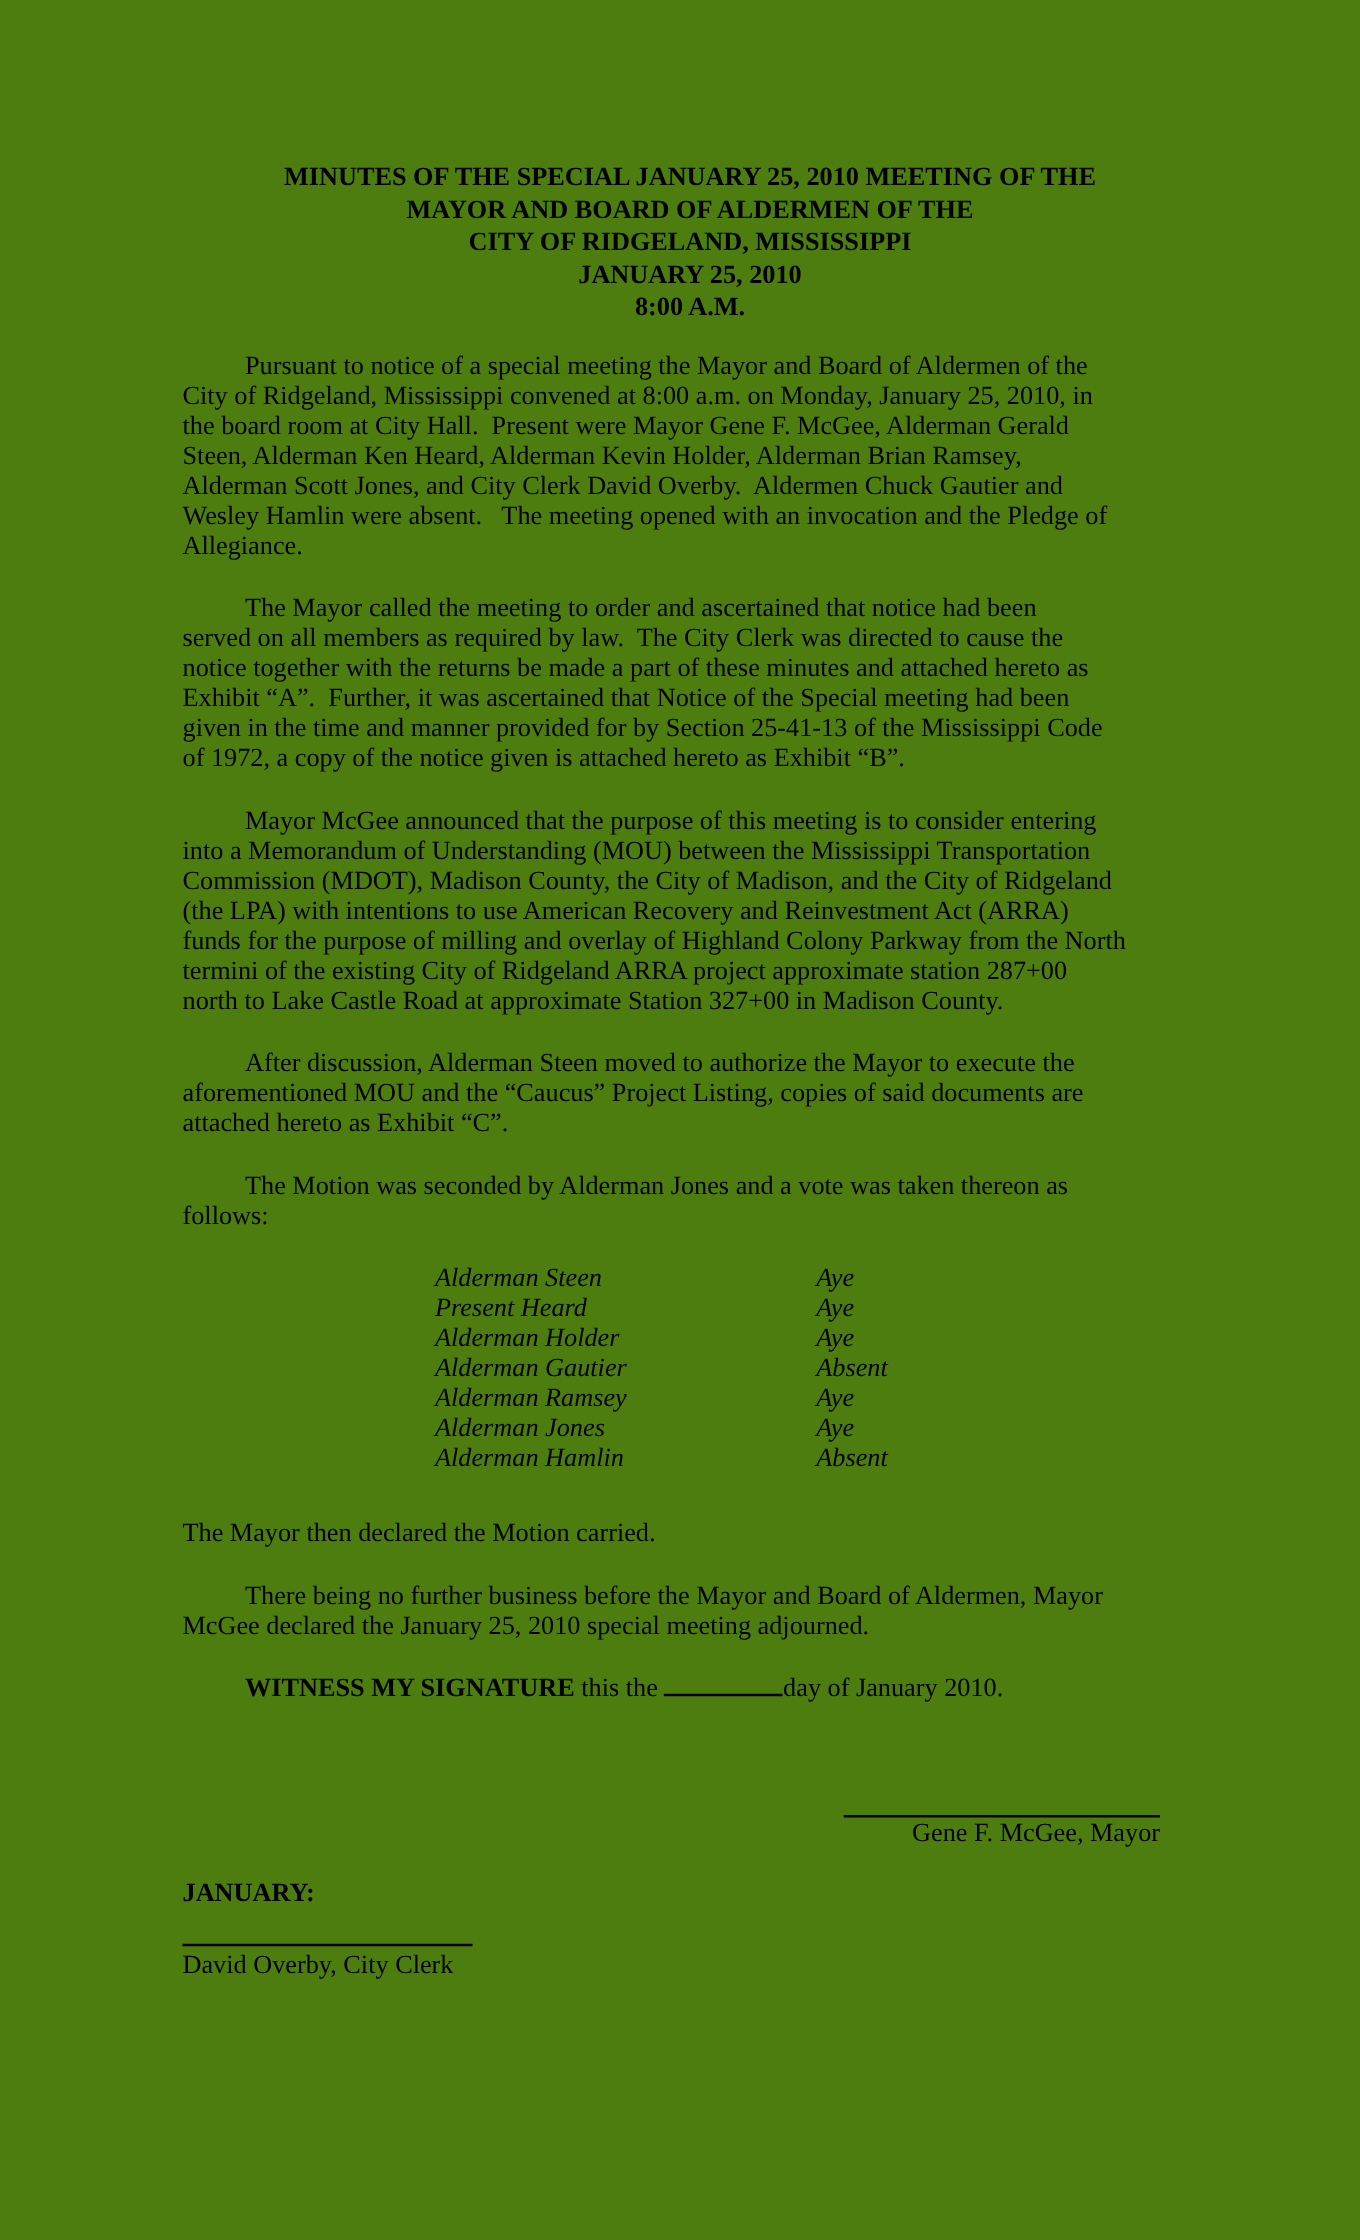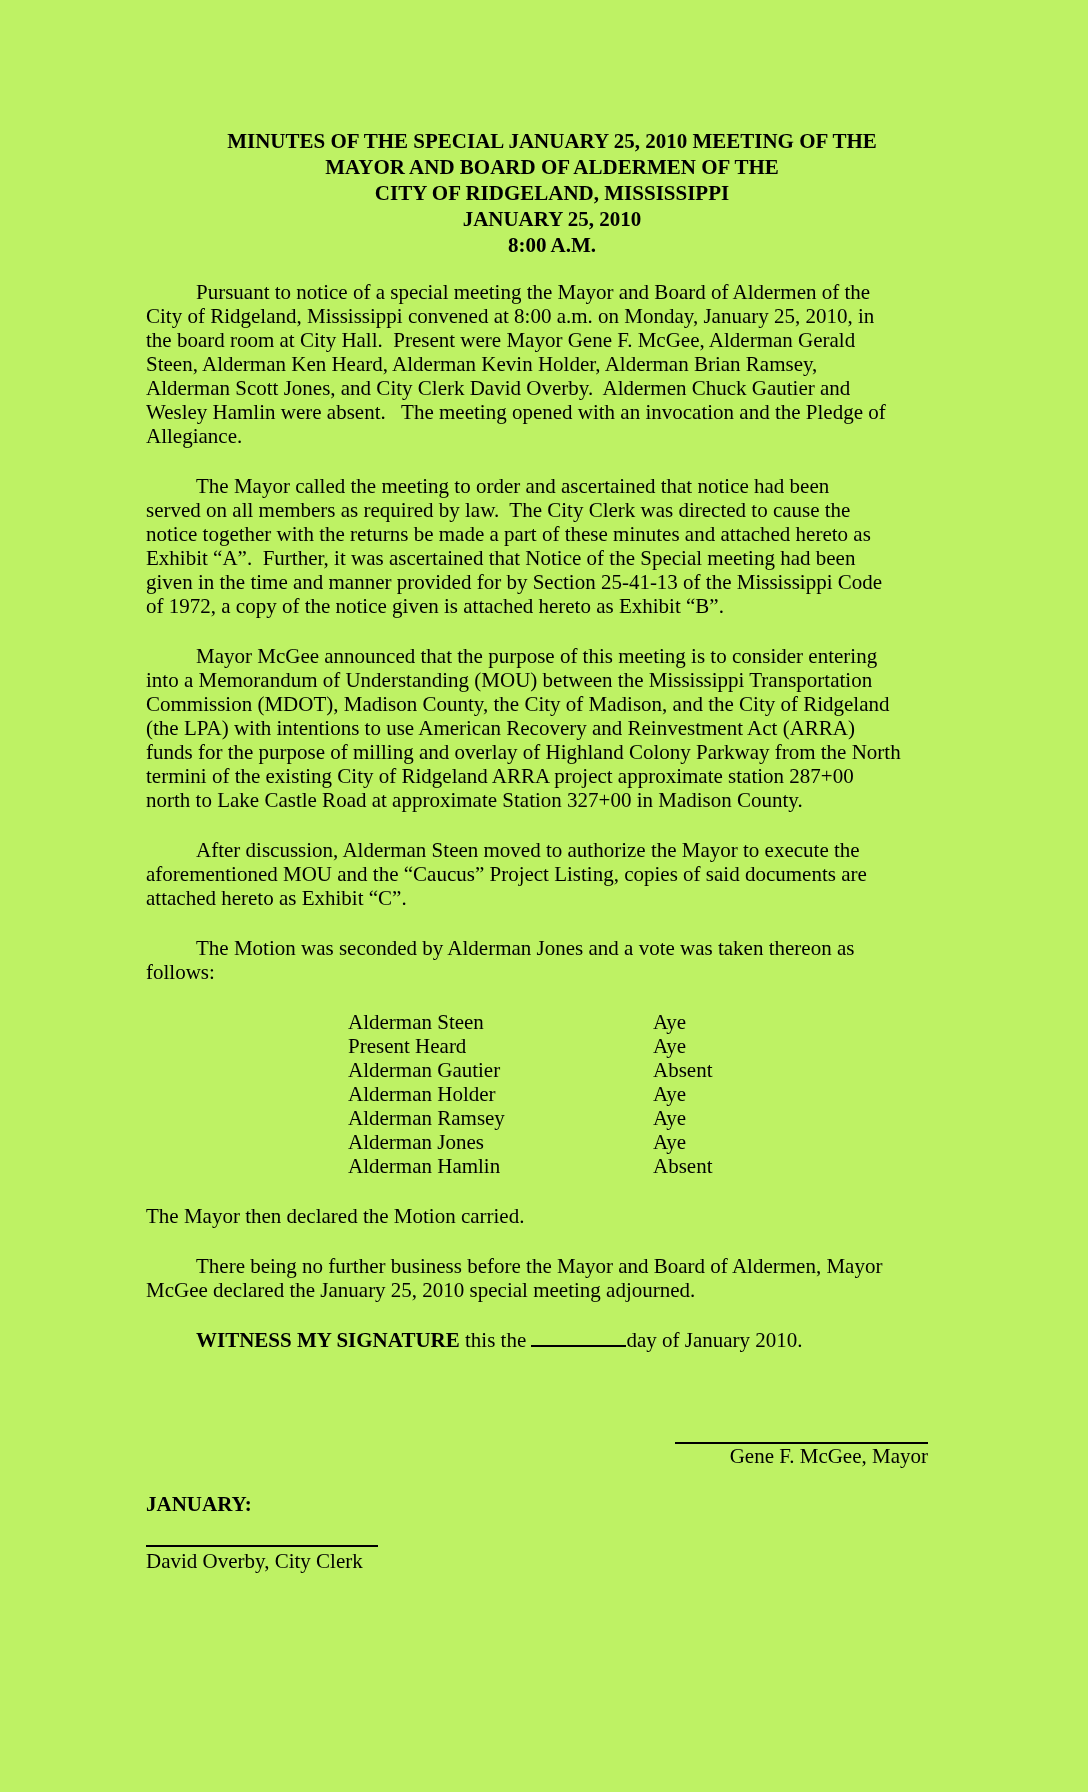--- a/index.html
+++ b/index.html
@@ -4,21 +4,21 @@
 <style>
   html, body {
     margin: 0;
     padding: 0;
     background: #ffffff;
   }
   .page {
     position: relative;
     width: 1088px;
     height: 1792px;
-    background: #bef264;
+    background: #4d7c0f;
     color: #000000;
     font-family: "Liberation Serif", "DejaVu Serif", serif;
     font-size: 21px;
     line-height: 24px;
     overflow: hidden;
     box-sizing: border-box;
     padding: 0 120px 0 146px;
   }
   .doc-title {
     margin: 128px 0 22px 0;
@@ -29,21 +29,21 @@
     width: 812px;
   }
   .para {
     width: 820px;
     margin: 0 0 26px 0;
     white-space: pre-wrap;
     text-indent: 50px;
   }
   .para.no-indent { text-indent: 0; }
   .para.seconded { }
-  .vote-table { margin: 0 0 26px 202px; }
+  .vote-table { margin: 0 0 36px 202px; font-style: italic; }
   .vote-row { line-height: 24px; }
   .vote-name { display: inline-block; width: 305px; }
   .vote-val { display: inline-block; }
   .witness-para {
     width: 820px;
     margin: 0 0 0 0;
     text-indent: 50px;
   }
   .witness-bold { font-weight: bold; }
   .blank-line {
@@ -124,24 +124,24 @@
 follows:</div>
 
   <div class="vote-table">
     <div class="vote-row">
       <span class="vote-name">Alderman Steen</span><span class="vote-val">Aye</span>
     </div>
     <div class="vote-row">
       <span class="vote-name">Present Heard</span><span class="vote-val">Aye</span>
     </div>
     <div class="vote-row">
-      <span class="vote-name">Alderman Gautier</span><span class="vote-val">Absent</span>
+      <span class="vote-name">Alderman Holder</span><span class="vote-val">Aye</span>
     </div>
     <div class="vote-row">
-      <span class="vote-name">Alderman Holder</span><span class="vote-val">Aye</span>
+      <span class="vote-name">Alderman Gautier</span><span class="vote-val">Absent</span>
     </div>
     <div class="vote-row">
       <span class="vote-name">Alderman Ramsey</span><span class="vote-val">Aye</span>
     </div>
     <div class="vote-row">
       <span class="vote-name">Alderman Jones</span><span class="vote-val">Aye</span>
     </div>
     <div class="vote-row">
       <span class="vote-name">Alderman Hamlin</span><span class="vote-val">Absent</span>
     </div>

